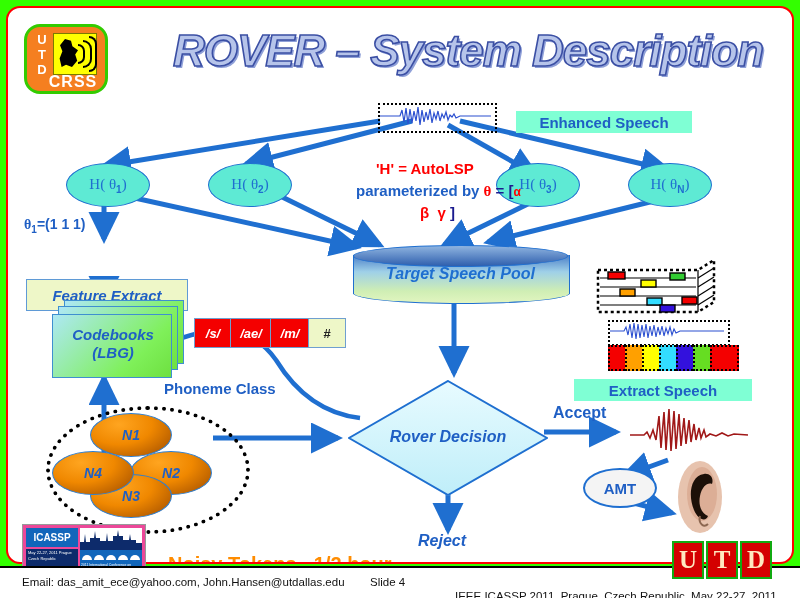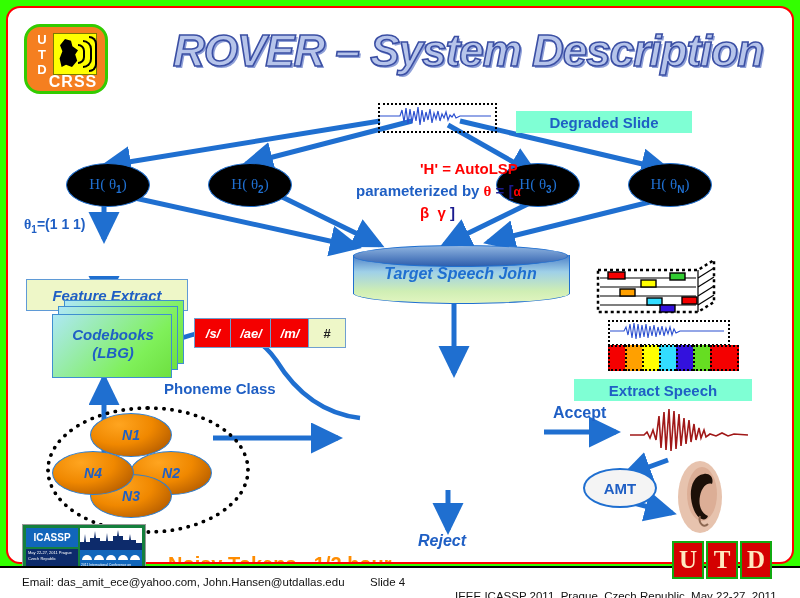--- a/index.html
+++ b/index.html
@@ -35,21 +35,21 @@
         font-size:16px;letter-spacing:1px;text-align:center;}
 
   
   .t{position:absolute;white-space:nowrap;}
   .blue{color:#1f5fc4;}
   .red{color:#ff0000;}
   .bold{font-weight:bold;}
 
   
   .ell{position:absolute;border:1.5px solid #1f6fd0;border-radius:50%;
-       background:#000000;display:flex;align-items:center;justify-content:center;
+       background:#5eead4;display:flex;align-items:center;justify-content:center;
        color:#1f6fd0;font-family:"Liberation Serif",serif;font-size:15px;}
   .ell sub{font-family:"Liberation Sans",sans-serif;font-weight:bold;font-size:10px;}
   .labelbox{position:absolute;background:#7fffd4;color:#1f5fc4;font-weight:bold;font-size:15px;
        display:flex;align-items:center;justify-content:center;}
   .greenbox{position:absolute;background:#eef7c8;border:1.5px solid #5f9ad6;
        color:#1f5fc4;font-weight:bold;font-style:italic;font-size:15px;
        display:flex;align-items:center;justify-content:center;}
 
   
   #vec{position:absolute;left:0;top:0;width:788px;height:558px;pointer-events:none;}
@@ -101,21 +101,21 @@
   
   #box3d{position:absolute;left:586px;top:250px;width:126px;height:62px;}
 
   
   .csq{position:absolute;top:337px;width:25px;height:22px;border:2px dotted #000;}
 
   
   #ear{position:absolute;left:662px;top:450px;width:60px;height:78px;}
 
   
-  #icassp{position:absolute;left:22px;top:524px;width:122px;height:46px;background:#15803d;
+  #icassp{position:absolute;left:22px;top:524px;width:122px;height:46px;background:#ec4899;
       border:1px solid #999;}
   #icassp .b1{position:absolute;left:3px;top:3px;width:52px;height:19px;background:#1166bb;
       color:#fff;font-weight:bold;font-size:10px;display:flex;align-items:center;justify-content:center;}
   #icassp .b2{position:absolute;left:3px;top:24px;width:52px;height:19px;background:#0d2b6b;
       color:#fff;font-size:4px;line-height:6px;padding:1px 2px;box-sizing:border-box;}
   #icassp .sky{position:absolute;left:57px;top:3px;width:62px;height:22px;background:#fff;}
   #icassp .water{position:absolute;left:57px;top:25px;width:62px;height:18px;background:#1166bb;}
   #icassp .cap{position:absolute;left:58px;top:38px;width:60px;color:#fff;font-size:3.4px;
       line-height:4px;}
 
@@ -196,36 +196,36 @@
     </div>
 
     <div style="position:absolute;left:370px;top:95px;width:115px;height:26px;border:2px dotted #000;">
       <svg width="111" height="22" viewBox="0 0 111 22">
         <path d="M0,11 L20,11 L22,5 L24,17 L26,3 L28,19 L30,4 L32,18 L34,6 L36,16 L38,2 L40,20
                  L42,5 L44,17 L46,7 L48,15 L50,4 L52,18 L54,8 L56,14 L58,6 L60,16 L62,9 L64,13
                  L66,7 L68,15 L70,10 L72,12 L74,9 L76,13 L80,11 L111,11" stroke="#2b4fd0" stroke-width="1.2" fill="none"></path>
       </svg>
     </div>
 
-    <div class="labelbox" style="left:508px;top:103px;width:176px;height:22px;">Degraded Slide</div>
+    <div class="labelbox" style="left:508px;top:103px;width:176px;height:22px;">Enhanced Speech</div>
 
     <div class="ell" style="left:58px;top:155px;width:82px;height:42px;">
       <span>H(&nbsp;<span>θ</span><sub>1</sub>)</span>
     </div>
     <div class="ell" style="left:200px;top:155px;width:82px;height:42px;">
       <span>H(&nbsp;<span>θ</span><sub>2</sub>)</span>
     </div>
     <div class="ell" style="left:488px;top:155px;width:82px;height:42px;">
       <span>H(&nbsp;<span>θ</span><sub>3</sub>)</span>
     </div>
     <div class="ell" style="left:620px;top:155px;width:82px;height:42px;">
       <span>H(&nbsp;<span>θ</span><sub>N</sub>)</span>
     </div>
 
-    <div class="t bold" style="left:368px;top:152px;font-size:15px;margin-left:44px;">
+    <div class="t bold" style="left:368px;top:152px;font-size:15px;">
       <span class="red">'H' = AutoLSP</span>
     </div>
     <div class="t bold" style="left:348px;top:174px;font-size:15px;">
       <span class="blue">parameterized by</span>
       <span class="red" style="font-family:'Liberation Serif',serif;">θ</span>
       <span style="color:#1b1b8f;">= [</span><span class="red" style="font-size:12px;">α</span>
     </div>
     <div class="t bold" style="left:412px;top:196px;font-size:15px;">
       <span class="red">β</span>&nbsp;
       <span class="red">γ</span>
@@ -234,21 +234,21 @@
 
     <div class="t bold blue" style="left:16px;top:208px;font-size:14px;">
       <span style="font-family:'Liberation Serif',serif;">θ</span><sub style="font-size:10px;">1</sub><span>=(1 1 1)</span>
     </div>
 
     <div class="greenbox" style="left:18px;top:238px;width:160px;height:30px;margin-top:33px;">Feature Extract</div>
 
     <div id="cyl">
       <div class="body"></div>
       <div class="top"></div>
-      <div class="lab">Target Speech John</div>
+      <div class="lab">Target Speech Pool</div>
     </div>
 
     <div class="cb" style="left:56px;top:292px;"></div>
     <div class="cb" style="left:50px;top:298px;"></div>
     <div class="cb" style="left:44px;top:306px;"></div>
     <div id="cbtxt">
       <div>Codebooks</div>
       <div>(LBG)</div>
     </div>
 
@@ -258,20 +258,27 @@
     <div class="ph last" style="left:300px;width:36px;">#</div>
 
     <div class="t bold blue" style="left:156px;top:372px;font-size:15px;">Phoneme Class</div>
 
     <div id="dotell"></div>
     <div class="nell" style="left:82px;top:405px;width:80px;height:42px;">N1</div>
     <div class="nell" style="left:122px;top:443px;width:80px;height:42px;">N2</div>
     <div class="nell" style="left:82px;top:466px;width:80px;height:42px;">N3</div>
     <div class="nell" style="left:44px;top:443px;width:80px;height:42px;">N4</div>
 
+    <div id="diamond">
+      <div class="d"></div>
+      <svg style="position:absolute;left:0;top:0;" width="200" height="116">
+        <polygon points="100,1 199,58 100,115 1,58" fill="none" stroke="#1f6fd0" stroke-width="2"></polygon>
+      </svg>
+      <div class="lab">Rover Decision</div>
+    </div>
 
     <div class="t bold blue" style="left:545px;top:396px;font-size:16px;">Accept</div>
     <div class="t bold blue" style="left:410px;top:524px;font-size:16px;font-style:italic;">Reject</div>
 
     <div class="labelbox" style="left:566px;top:371px;width:178px;height:22px;">Extract Speech</div>
 
     <svg style="position:absolute;left:622px;top:396px;" width="120" height="48">
       <path d="M0,31 L14,31 L17,28 L20,34 L23,26 L26,36 L29,12 L31,44 L34,8 L36,46 L39,5 L41,47
                L44,7 L46,45 L49,10 L51,42 L54,14 L56,40 L59,16 L61,38 L64,20 L66,36 L69,24 L71,34
                L74,26 L76,33 L80,30 L86,32 L92,29 L98,32 L104,30 L118,31" stroke="#a01818" stroke-width="1.6" fill="none"></path>

